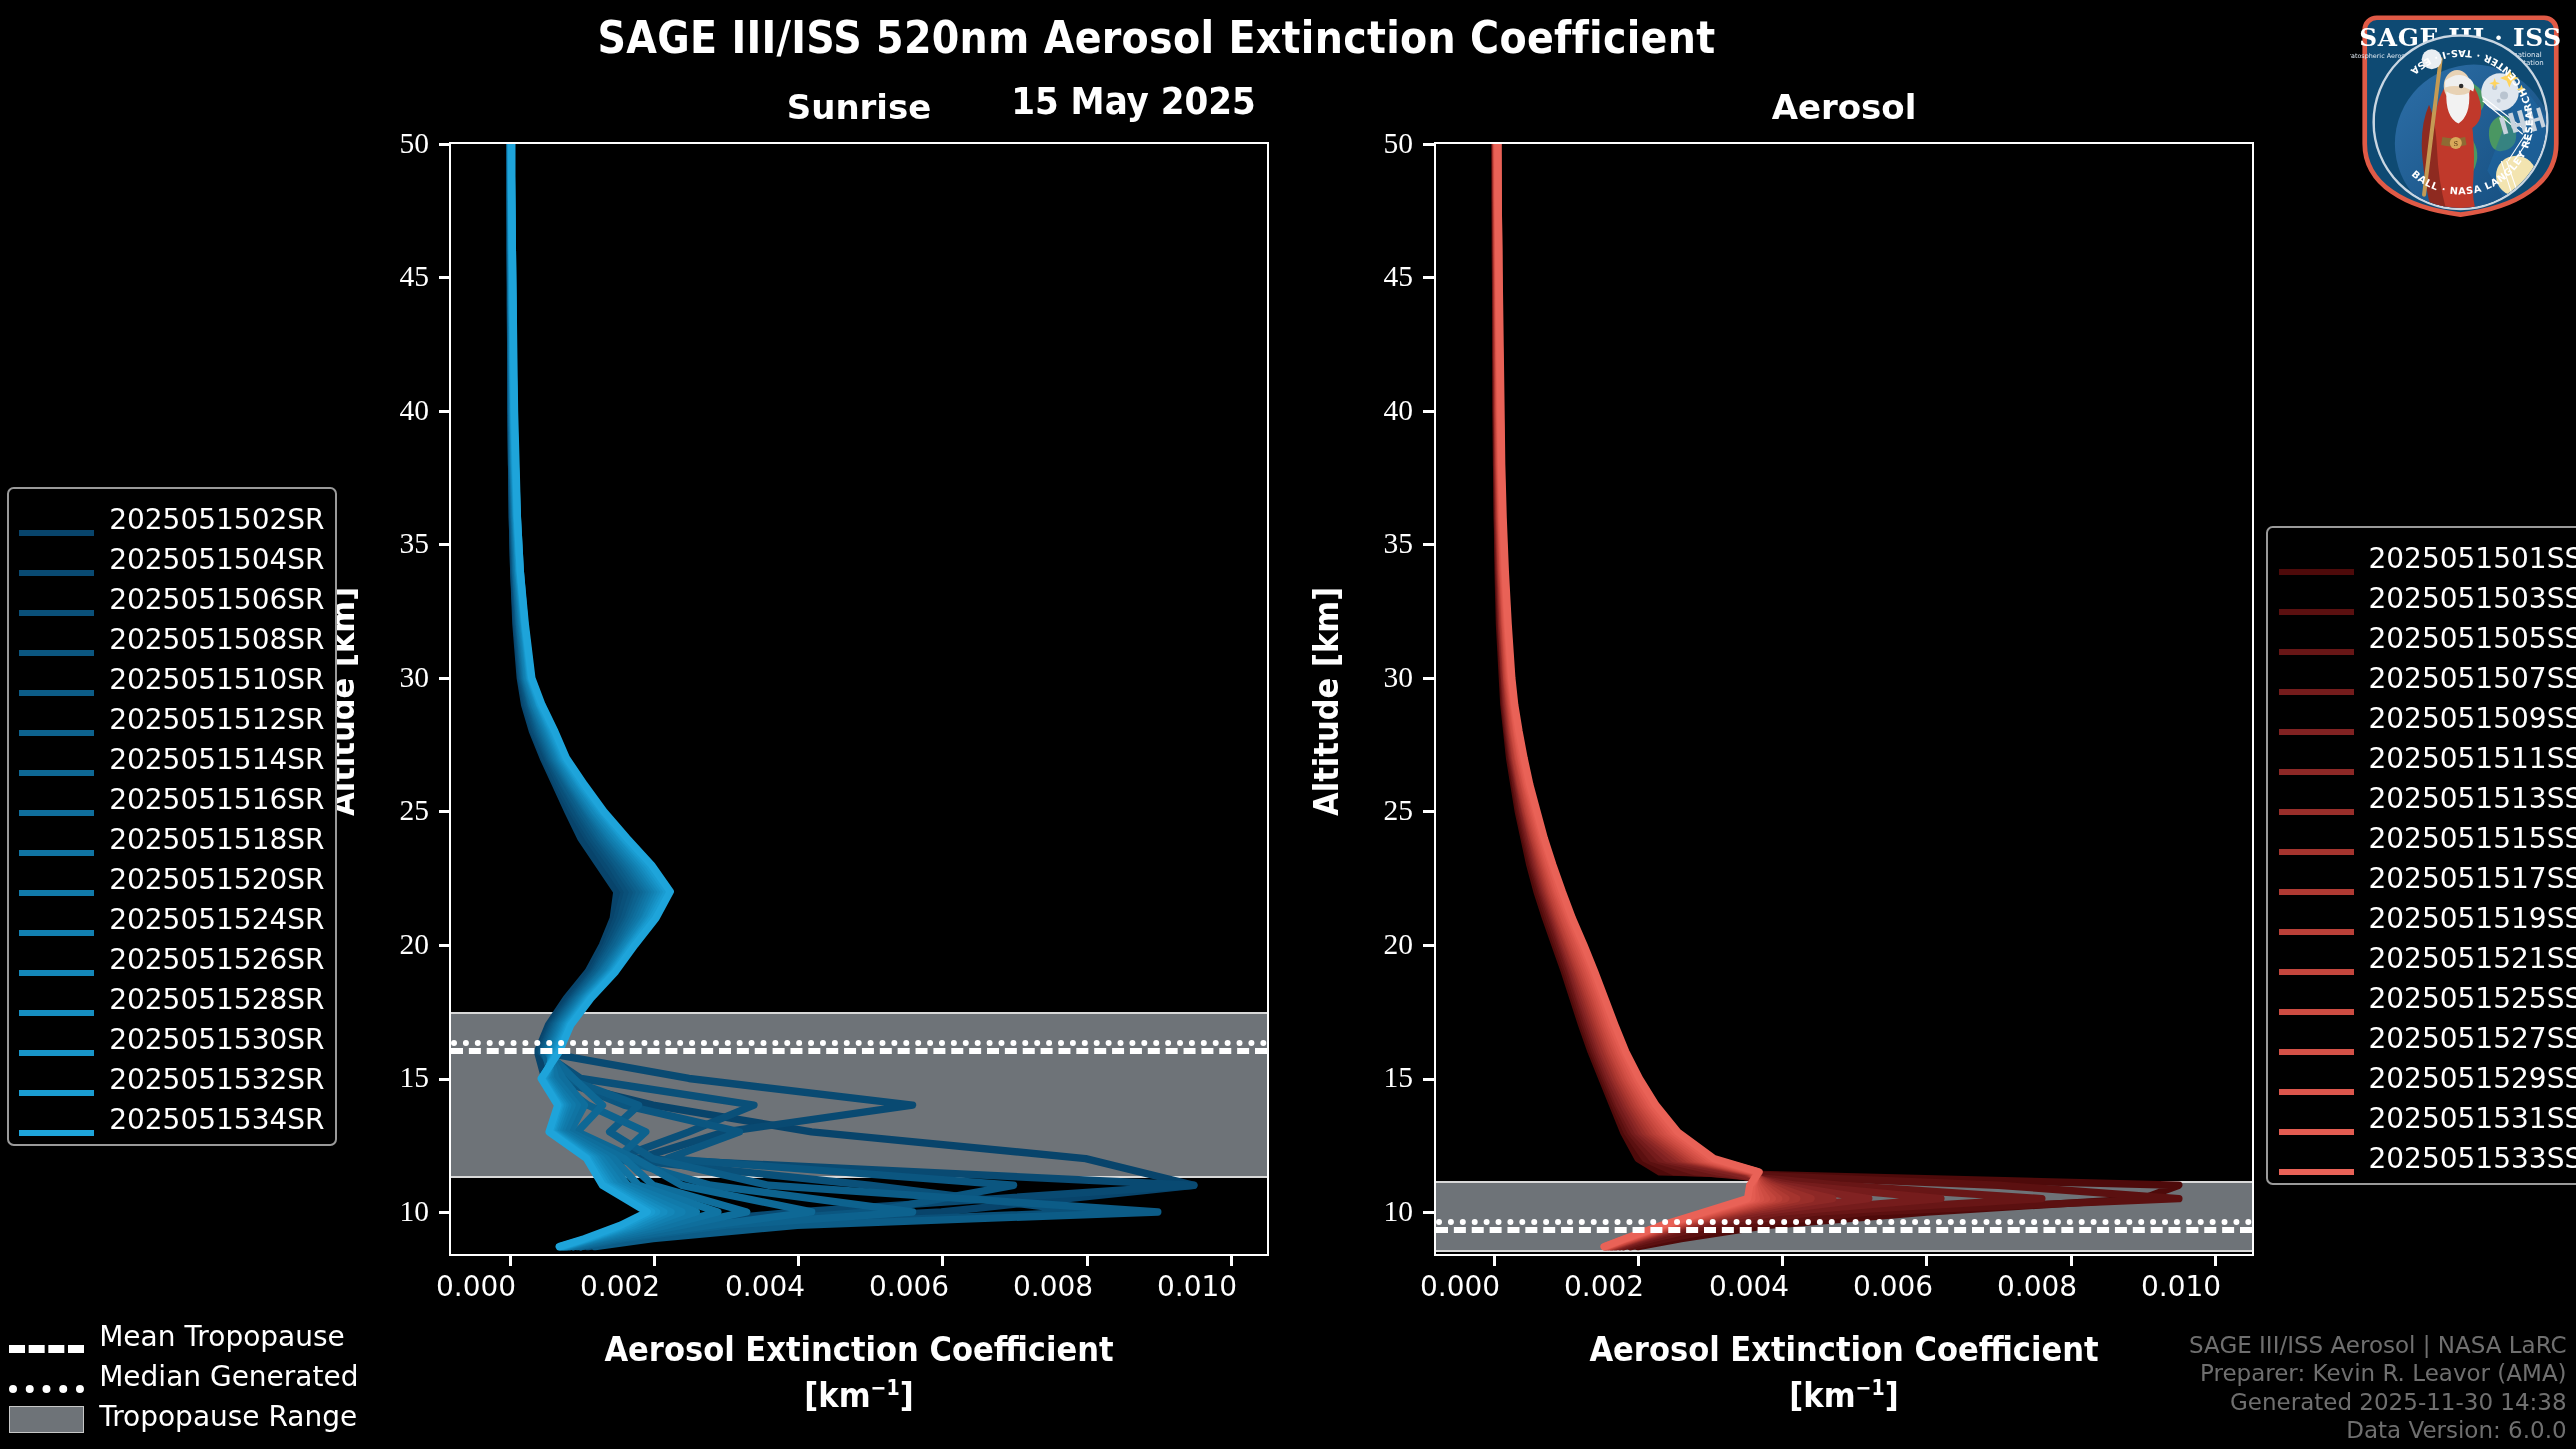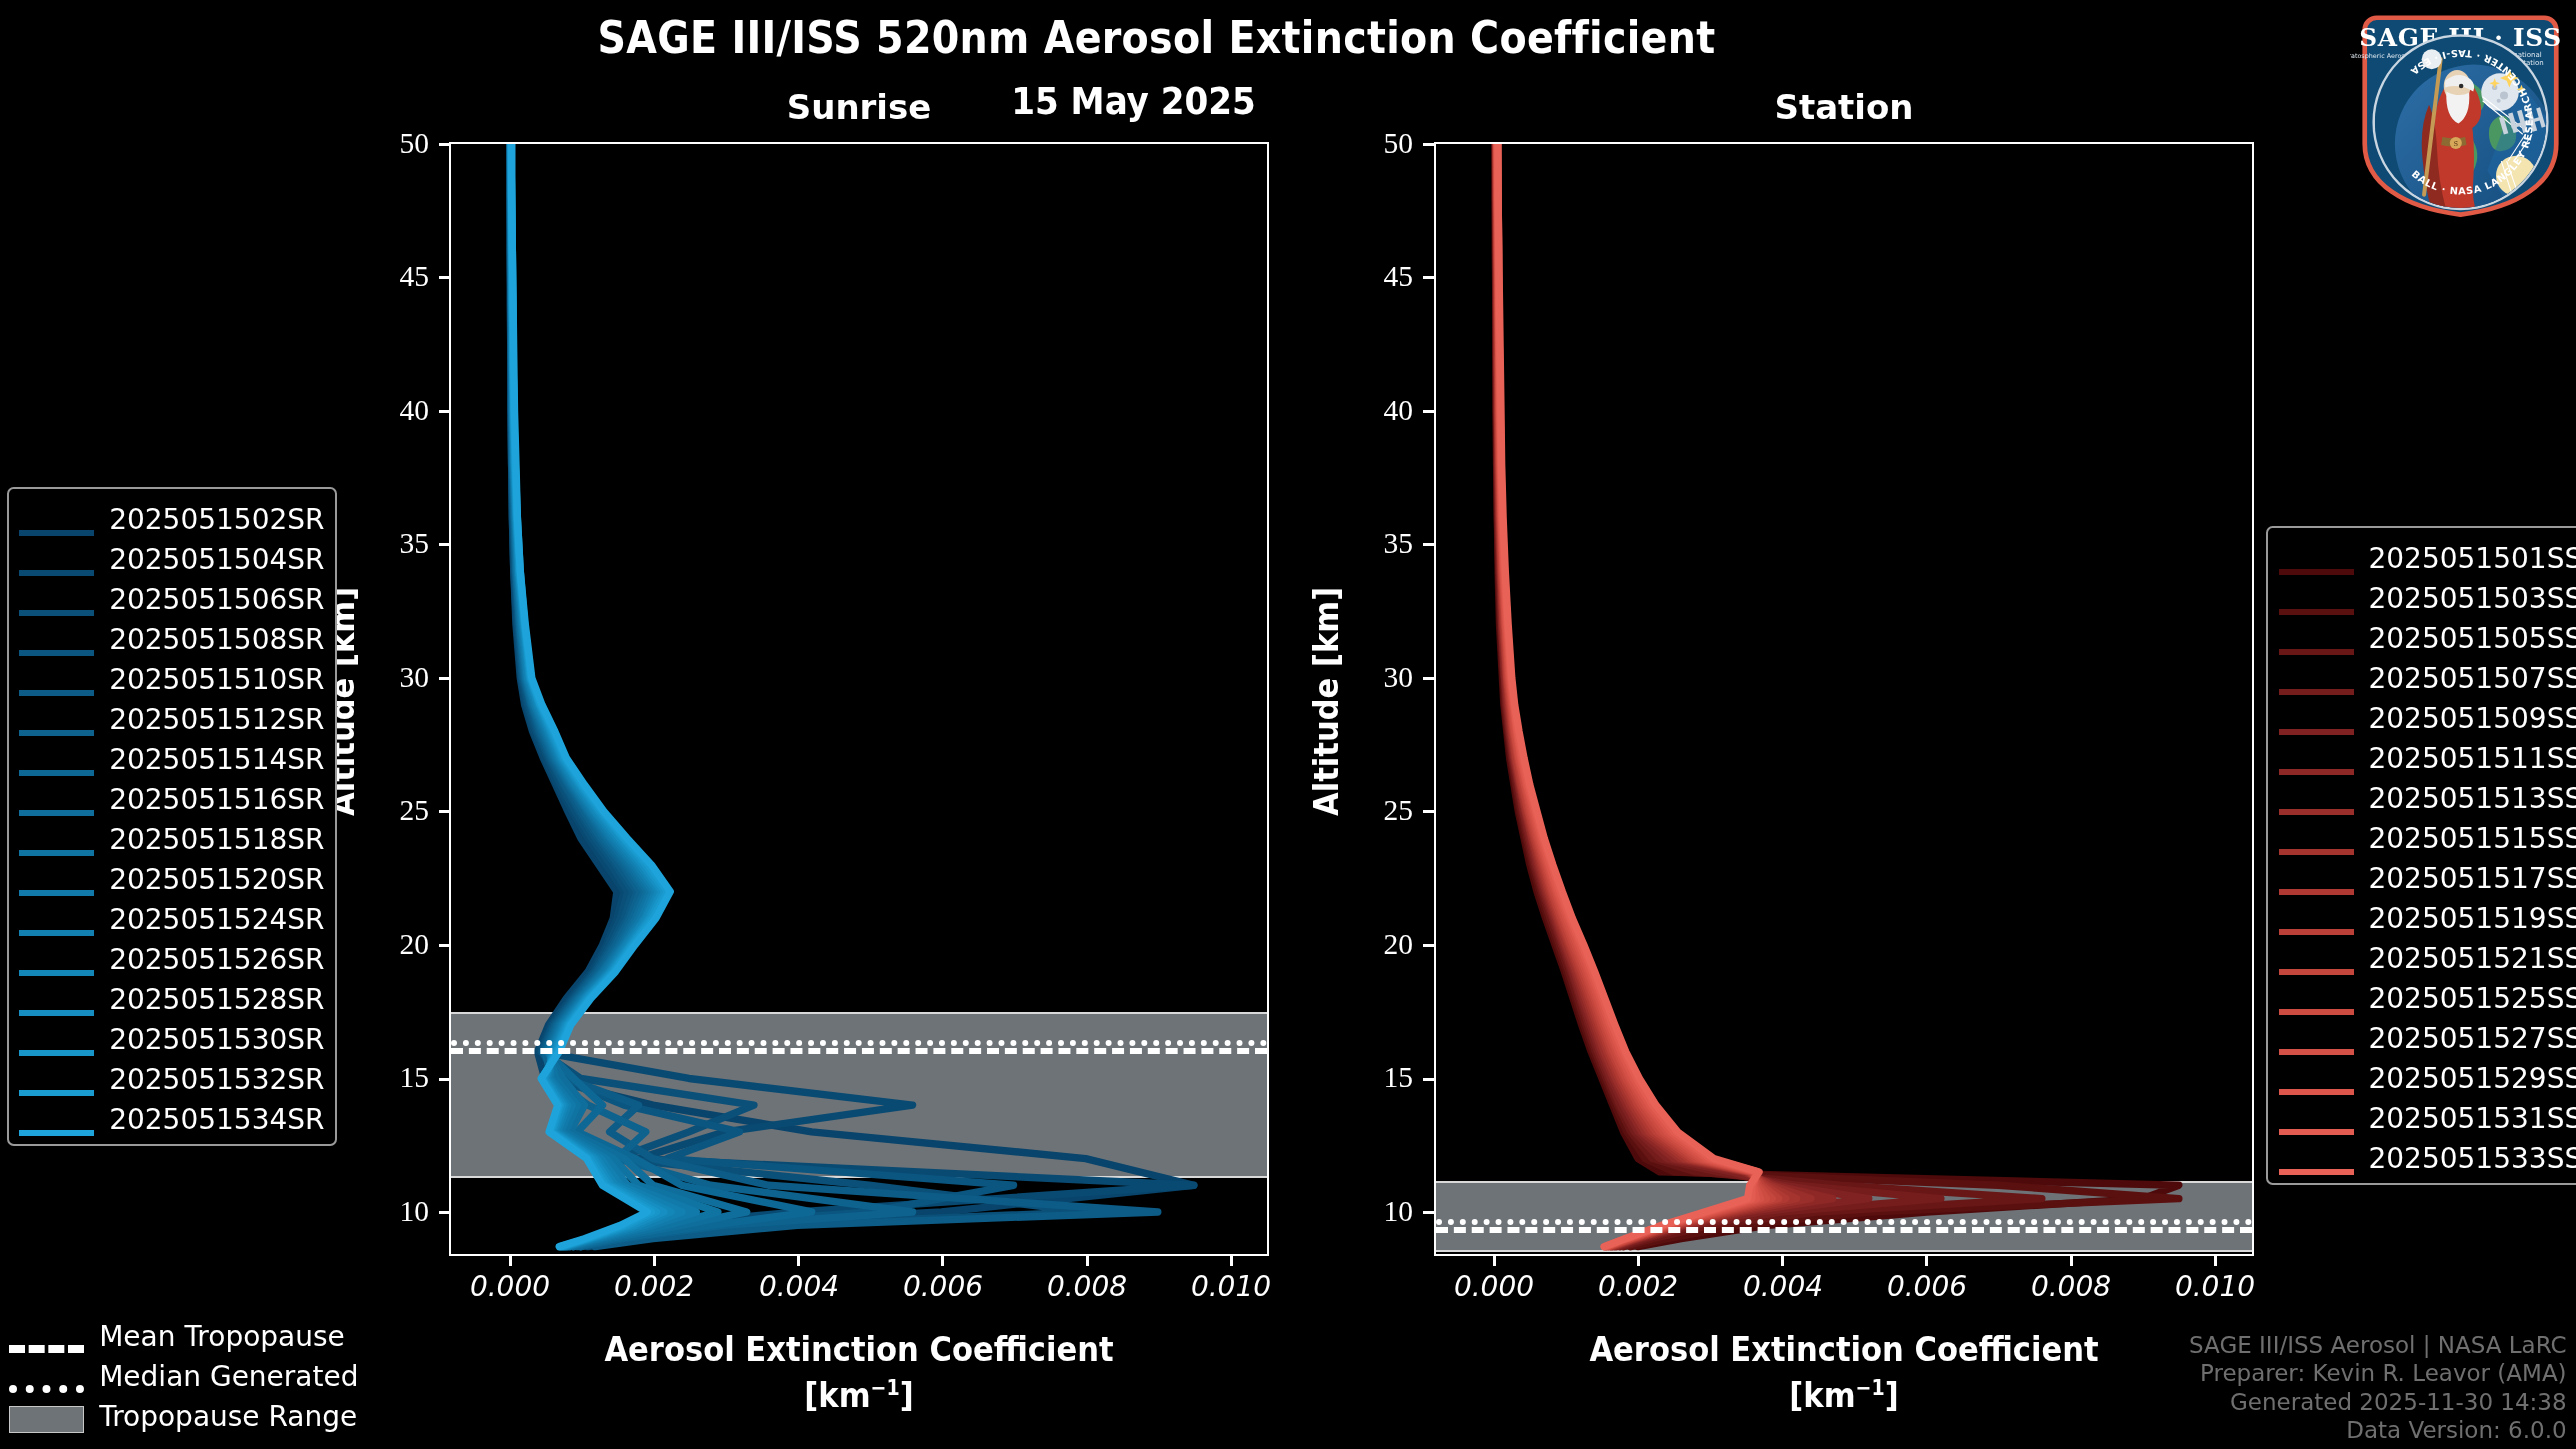--- a/index.html
+++ b/index.html
@@ -38,21 +38,21 @@
              border-top:2px solid #d9d9d9;border-bottom:2px solid #d9d9d9;box-sizing:border-box;}
   .trop-mean{position:absolute;left:0;right:0;height:0;
              border-top:6px dashed #ffffff;}
   .trop-median{position:absolute;left:0;right:0;height:0;
              border-top:6px dotted #ffffff;}
 
   
   .ytick-label{position:absolute;text-align:right;font-size:29.5px;line-height:1;
                font-family:Liberation Serif, serif;}
   .ytick-mark{position:absolute;width:10.7px;height:2.7px;background:#fff;}
-  .xtick-label{position:absolute;text-align:center;font-size:28px;line-height:1;font-style:italic;}
+  .xtick-label{position:absolute;text-align:left;font-size:28px;line-height:1;}
   .xtick-mark{position:absolute;width:2.7px;height:10.7px;background:#fff;}
 
   .axis-title-x{position:absolute;text-align:center;font-size:34px;font-weight:bold;
     font-family:"DejaVu Sans Condensed","Liberation Sans Narrow","Liberation Sans",sans-serif;}
   .axis-unit-x{position:absolute;text-align:center;font-size:34px;font-weight:bold;
     font-family:"DejaVu Sans Condensed","Liberation Sans Narrow","Liberation Sans",sans-serif;}
   .axis-title-y{position:absolute;font-size:34px;font-weight:bold;
     transform-origin:0 0;transform:rotate(-90deg);white-space:nowrap;
     font-family:"DejaVu Sans Condensed","Liberation Sans Narrow","Liberation Sans",sans-serif;}
 
@@ -81,21 +81,21 @@
   
   #logo{right:5.4px;top:2.7px;width:221px;height:221px;}
   sup{font-size:.62em;vertical-align:super;}
 </style>
 </head>
 <body>
 
 <div class="abs" id="main-title">SAGE III/ISS 520nm Aerosol Extinction Coefficient</div>
 <div class="abs" id="date-title">15 May 2025</div>
 <div class="abs" id="sunrise-title">Sunrise</div>
-<div class="abs" id="sunset-title">Station</div>
+<div class="abs" id="sunset-title">Aerosol</div>
 
 <div class="plot-frame" id="plot-sunrise">
   <div class="plot-inner" id="inner-sunrise">
       <div class="trop-band" style="top: 868px; height: 166px;"></div>
       <svg width="815" height="1108" viewBox="0 0 1215 1652" style="position: absolute; left: 0px; top: 0px;">
         <path d="M88.2 0.0 L88.2 79.6 L88.2 159.2 L88.2 238.8 L89.2 318.5 L89.2 398.1 L90.3 477.7 L91.4 557.3 L93.5 636.9 L96.8 716.5 L103.2 796.1 L109.7 836.0 L121.5 875.8 L137.6 915.6 L155.9 955.4 L174.2 995.2 L193.5 1035.0 L220.4 1074.8 L247.3 1114.6 L241.9 1154.4 L225.8 1194.2 L204.3 1234.0 L172.0 1273.8 L145.2 1313.6 L129.0 1353.4 L139.8 1393.3 L301.1 1433.1 L537.6 1472.9 L946.2 1512.7 L1107.5 1552.5 L731.2 1592.3 L354.8 1612.2 L247.3 1632.1 L193.5 1644.0 " fill="none" stroke="#08446b" stroke-width="11" stroke-linejoin="round" stroke-linecap="round"></path>
         <path d="M88.2 0.0 L88.2 79.6 L88.2 159.2 L89.2 238.8 L89.2 318.5 L89.2 398.1 L90.3 477.7 L91.4 557.3 L93.5 636.9 L97.8 716.5 L104.3 796.1 L111.8 836.0 L123.7 875.8 L139.8 915.6 L159.1 955.4 L180.6 995.2 L204.3 1035.0 L231.2 1074.8 L258.1 1114.6 L247.3 1154.4 L231.2 1194.2 L209.7 1234.0 L177.4 1273.8 L148.4 1313.6 L131.2 1353.4 L354.8 1393.3 L688.1 1433.1 L408.6 1472.9 L279.6 1512.7 L1107.5 1552.5 L516.1 1592.3 L301.1 1612.2 L215.0 1632.1 L182.8 1644.0 " fill="none" stroke="#094a72" stroke-width="11" stroke-linejoin="round" stroke-linecap="round"></path>
         <path d="M88.2 0.0 L88.2 79.6 L88.2 159.2 L89.2 238.8 L89.2 318.5 L90.3 398.1 L90.3 477.7 L92.5 557.3 L94.6 636.9 L98.9 716.5 L105.4 796.1 L114.0 836.0 L126.9 875.8 L144.1 915.6 L163.4 955.4 L184.9 995.2 L209.7 1035.0 L238.7 1074.8 L263.4 1114.6 L252.7 1154.4 L234.4 1194.2 L212.9 1234.0 L180.6 1273.8 L150.5 1313.6 L134.4 1353.4 L193.5 1393.3 L451.6 1433.1 L354.8 1472.9 L247.3 1512.7 L623.6 1552.5 L946.2 1592.3 L462.3 1612.2 L279.6 1632.1 L204.3 1644.0 " fill="none" stroke="#0a5079" stroke-width="11" stroke-linejoin="round" stroke-linecap="round"></path>
         <path d="M88.2 0.0 L88.2 79.6 L89.2 159.2 L89.2 238.8 L89.2 318.5 L90.3 398.1 L91.4 477.7 L92.5 557.3 L95.7 636.9 L100.0 716.5 L106.4 796.1 L116.1 836.0 L129.0 875.8 L146.2 915.6 L167.7 955.4 L190.3 995.2 L215.0 1035.0 L245.2 1074.8 L271.0 1114.6 L258.1 1154.4 L238.7 1194.2 L215.0 1234.0 L182.8 1273.8 L152.7 1313.6 L135.5 1353.4 L161.3 1393.3 L258.1 1433.1 L430.1 1472.9 L322.6 1512.7 L838.7 1552.5 L623.6 1592.3 L365.6 1612.2 L236.5 1632.1 L193.5 1644.0 " fill="none" stroke="#0b5680" stroke-width="11" stroke-linejoin="round" stroke-linecap="round"></path>
         <path d="M88.2 0.0 L88.2 79.6 L89.2 159.2 L89.2 238.8 L90.3 318.5 L90.3 398.1 L91.4 477.7 L93.5 557.3 L95.7 636.9 L101.1 716.5 L107.5 796.1 L118.3 836.0 L131.2 875.8 L148.4 915.6 L169.9 955.4 L193.5 995.2 L220.4 1035.0 L249.5 1074.8 L277.4 1114.6 L263.4 1154.4 L241.9 1194.2 L217.2 1234.0 L184.9 1273.8 L154.8 1313.6 L137.6 1353.4 L172.0 1393.3 L279.6 1433.1 L236.5 1472.9 L301.1 1512.7 L473.1 1552.5 L1053.7 1592.3 L516.1 1612.2 L301.1 1632.1 L215.0 1644.0 " fill="none" stroke="#0c5c87" stroke-width="11" stroke-linejoin="round" stroke-linecap="round"></path>

